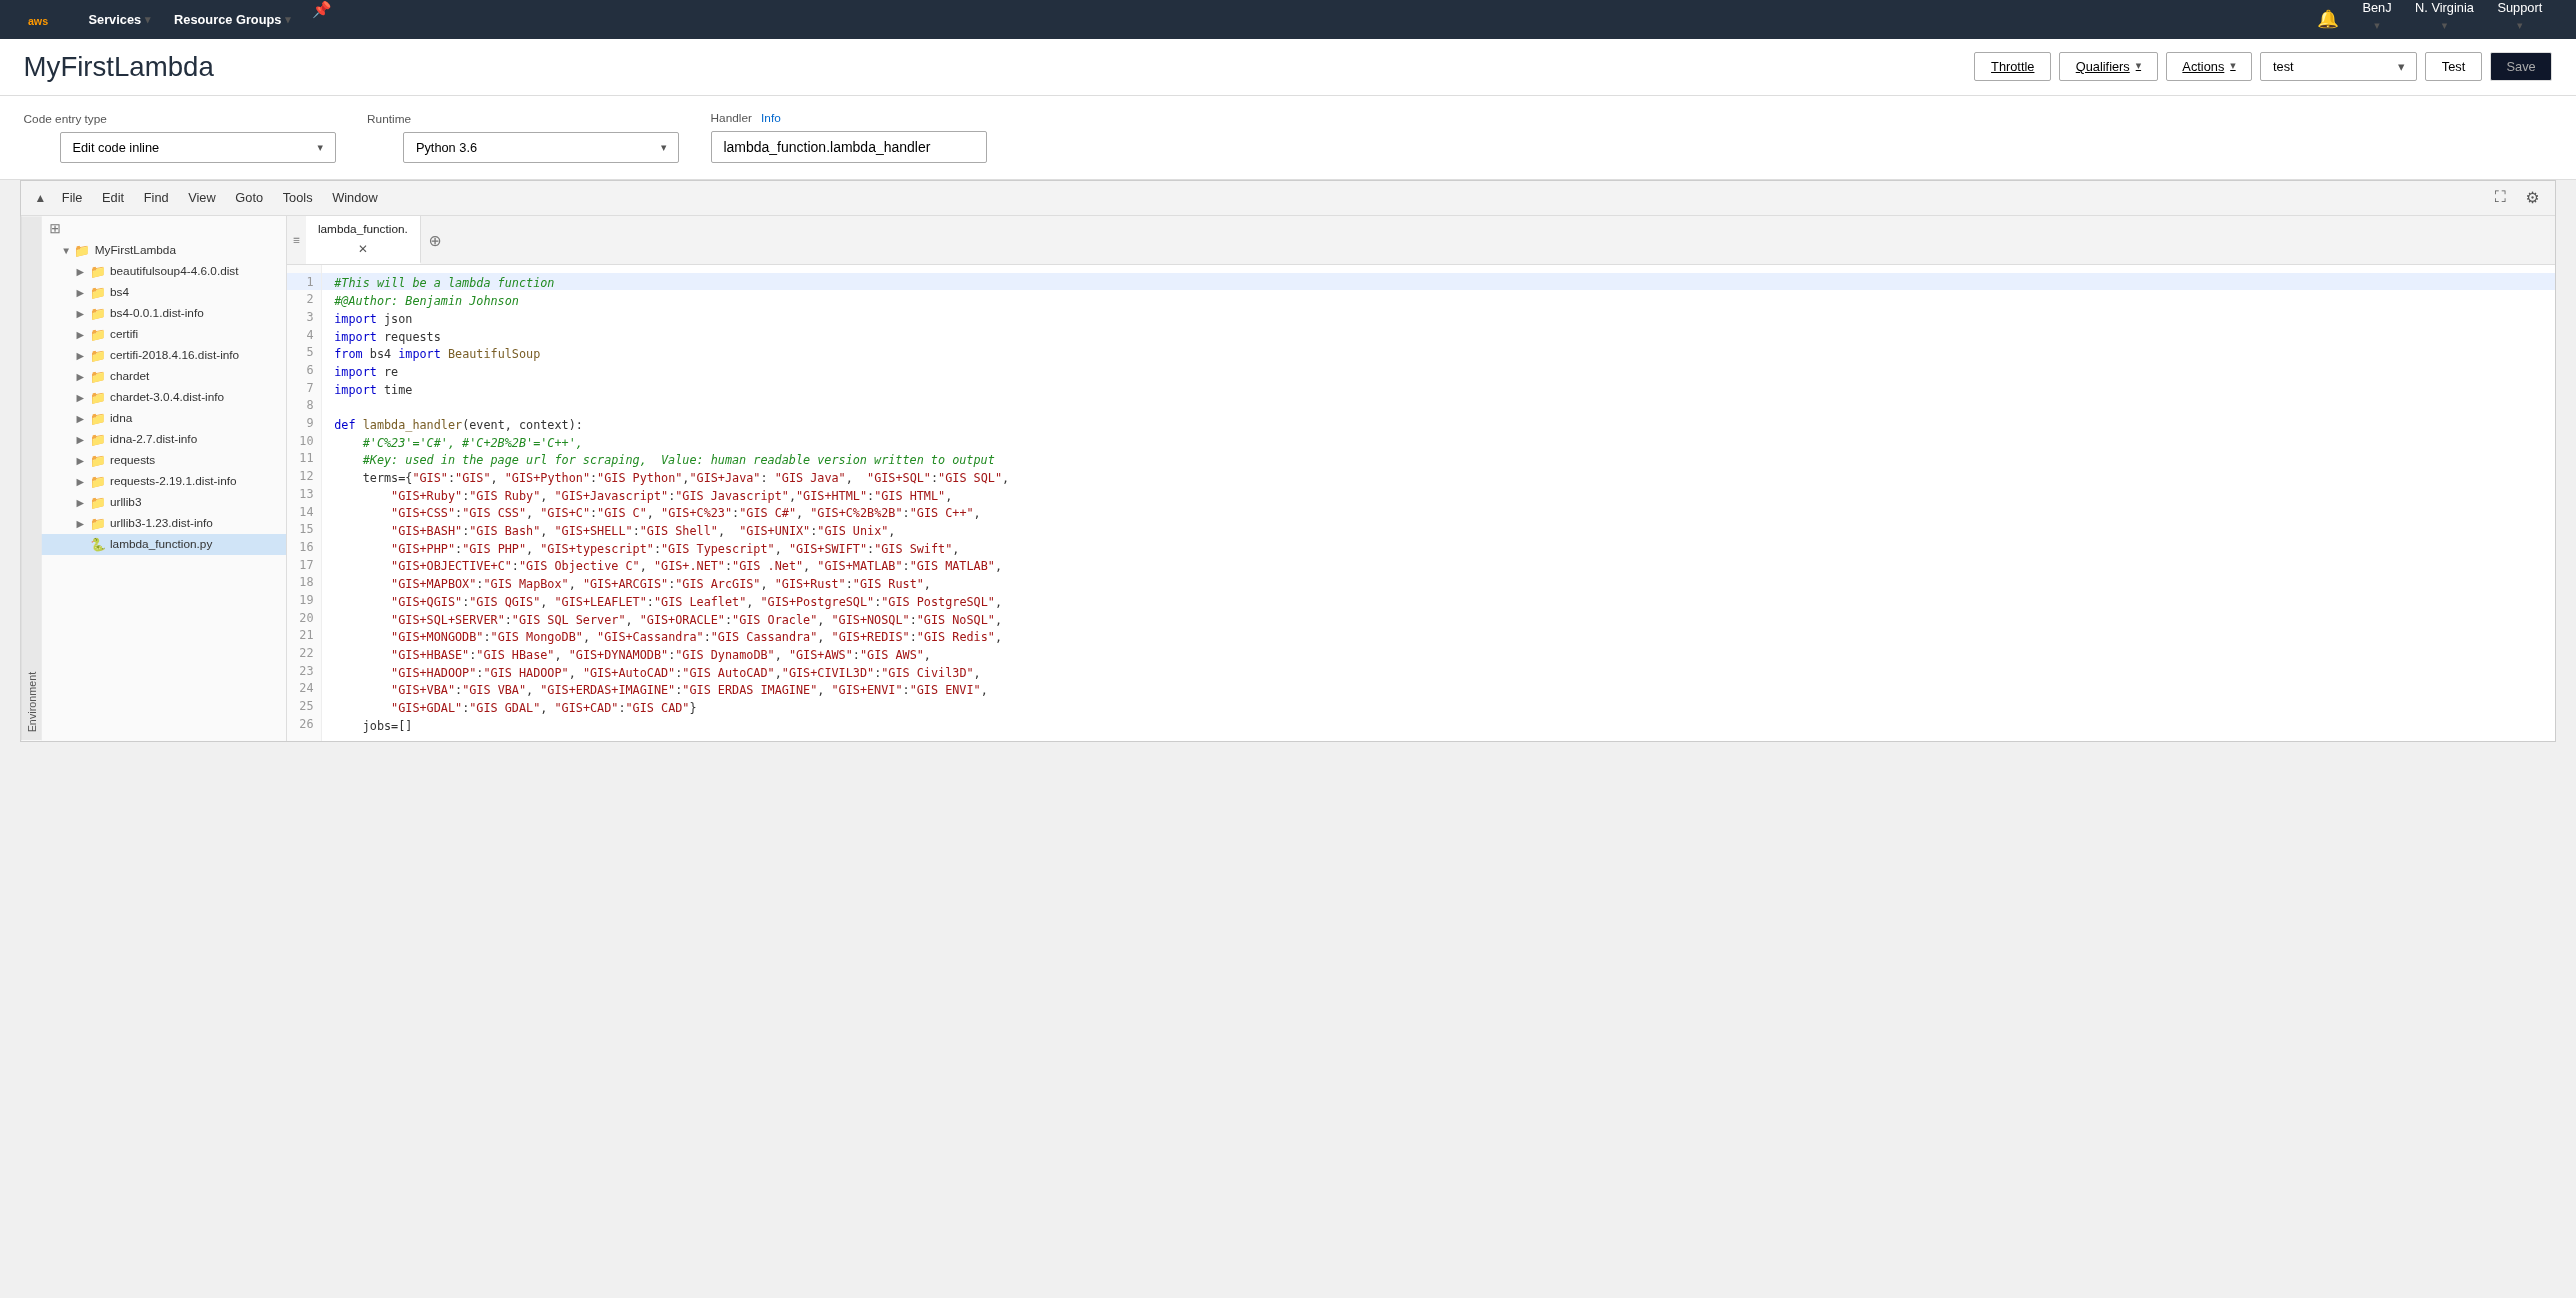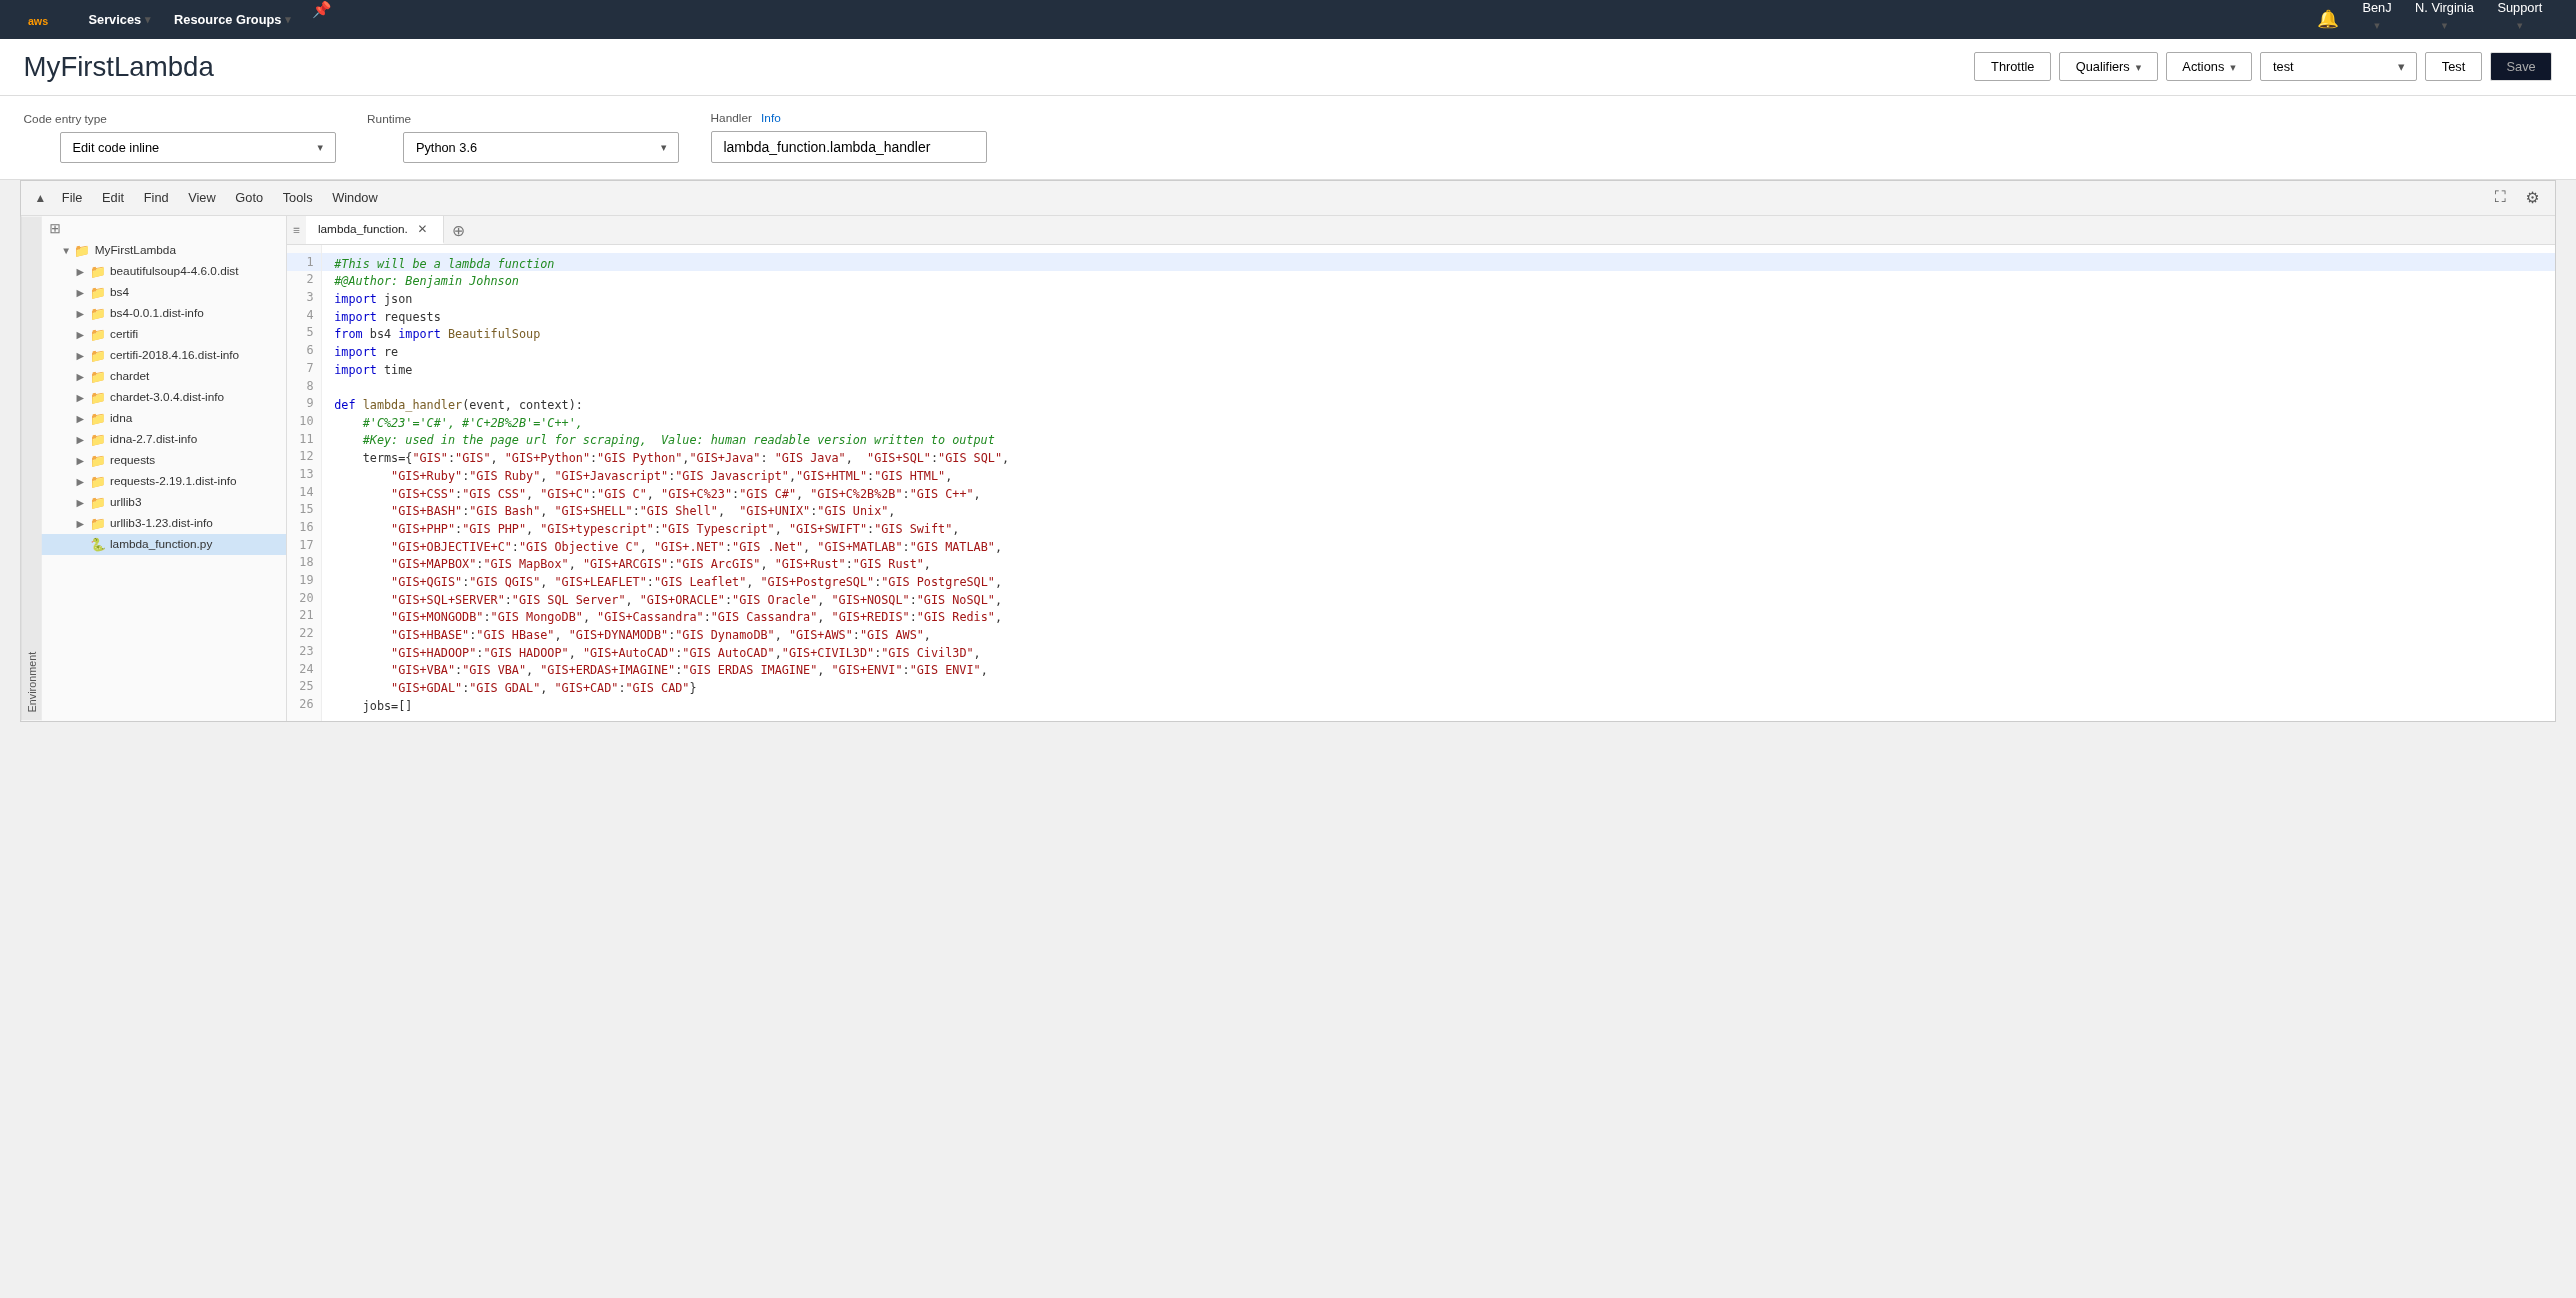--- a/index.html
+++ b/index.html
@@ -83,22 +83,23 @@
       gap: 7.9px;
     }
     .btn-outline {
       border: 1px solid #aaa;
       background: #fff;
       padding: 5.9px 15.7px;
       font-size: 12.8px;
       cursor: pointer;
       border-radius: 2px;
       display: flex;
-      align-items: flex-end;
+      align-items: flex-start;
       gap: 5.9px;
+      text-decoration: underline;
     }
     .btn-primary {
       border: 1px solid #aaa;
       background: #fff;
       padding: 5.9px 15.7px;
       font-size: 12.8px;
       cursor: pointer;
       border-radius: 2px;
     }
     .btn-disabled {
@@ -274,20 +275,21 @@
       cursor: pointer;
       border-right: 1px solid #ddd;
       background: #e0e0e0;
       color: #555;
       gap: 5.9px;
     }
     .tab.active {
       background: #fff;
       color: #222;
       border-bottom: 2px solid #fff;
+      flex-direction: column;
     }
     .tab-add {
       padding: 3.9px 7.9px;
       font-size: 15.7px;
       cursor: pointer;
       color: #777;
     }
     .tab-drag {
       padding: 3.9px 7.9px;
       font-size: 13.8px;

